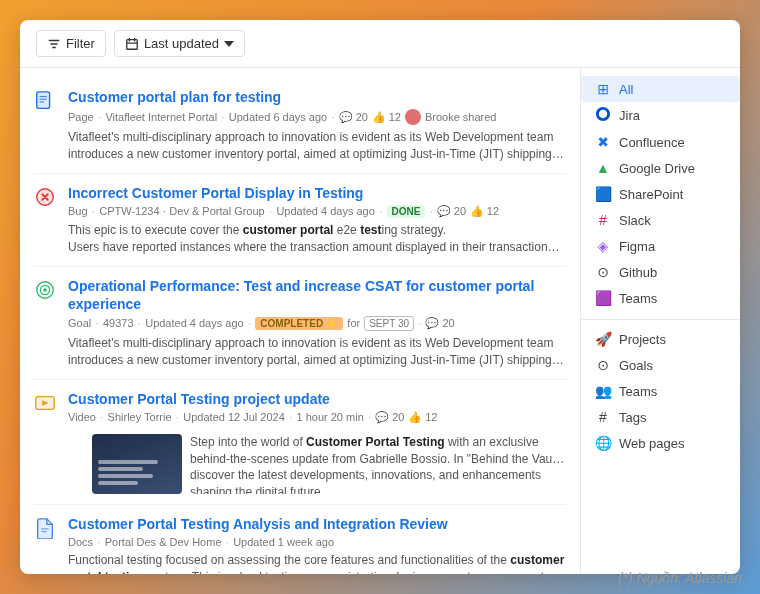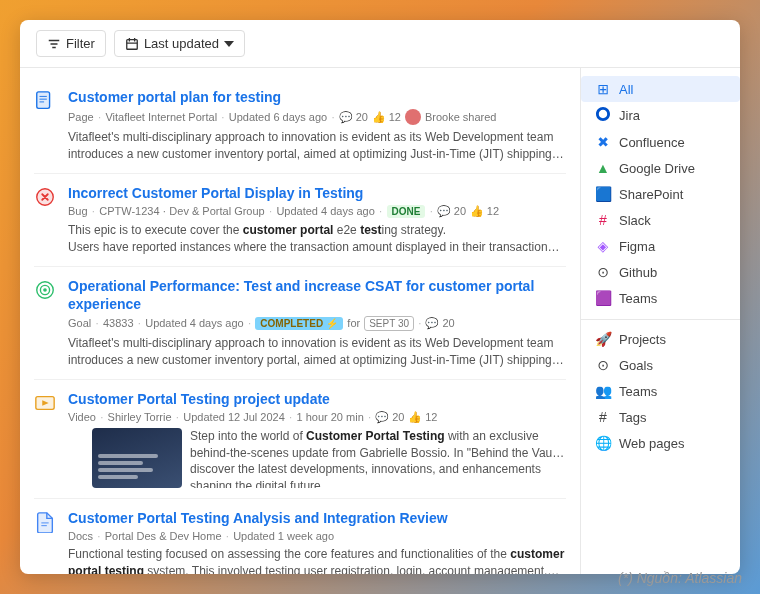--- a/index.html
+++ b/index.html
@@ -83,21 +83,21 @@
       padding: 10px 0;
       border-bottom: 1px solid #f0f0f0;
     }
     .result-icon { flex-shrink: 0; width: 24px; height: 24px; margin-top: 2px; }
     .result-body { flex: 1; min-width: 0; }
     .result-title { font-size: 14px; font-weight: 700; margin-bottom: 3px; line-height: 1.3; }
     .result-title a { text-decoration: none; color: #1a73e8; }
     .result-meta { font-size: 11px; color: #777; margin-bottom: 4px; display: flex; align-items: center; gap: 4px; flex-wrap: wrap; }
     .result-meta .badge { background: #e6f3ff; color: #1a73e8; border-radius: 3px; padding: 1px 5px; font-size: 10px; font-weight: 600; }
     .result-meta .badge-done { background: #e3f9e5; color: #1e7e34; }
-    .result-meta .badge-completed { background: #7dd3fc; color: #856404; }
+    .result-meta .badge-completed { background: #fdba74; color: #856404; }
     .result-desc { font-size: 12px; color: #555; line-height: 1.4; overflow: hidden; display: -webkit-box; -webkit-line-clamp: 2; -webkit-box-orient: vertical; }
     .result-desc strong { font-weight: 700; color: #222; }
     .meta-dot { color: #bbb; }
     .video-thumb {
       width: 90px;
       height: 60px;
       border-radius: 4px;
       overflow: hidden;
       flex-shrink: 0;
       background: #2a3a5c;
@@ -221,21 +221,21 @@
             <circle cx="12" cy="12" r="2" fill="#2dbe6c"></circle>
           </svg>
         </div>
         <div class="result-body">
           <div class="result-title">
             <a href="#">Operational Performance: Test and increase CSAT for <strong>customer portal</strong> experience</a>
           </div>
           <div class="result-meta">
             <span>Goal</span>
             <span class="meta-dot">·</span>
-            <span>43833</span>
+            <span>49373</span>
             <span class="meta-dot">·</span>
             <span>Updated 4 days ago</span>
             <span class="meta-dot">·</span>
             <span class="badge badge-completed">COMPLETED ⚡</span>
             <span>for</span>
             <span style="border:1px solid #bbb;border-radius:3px;padding:1px 4px;font-size:10px;">SEPT 30</span>
             <span class="meta-dot">·</span>
             <span>💬 20</span>
           </div>
           <div class="result-desc">Vitafleet's multi-disciplinary approach to innovation is evident as its Web Development team introduces a new customer inventory portal, aimed at optimizing Just-in-Time (JIT) shipping methods to streamline ope...</div>
@@ -259,21 +259,21 @@
             <span class="meta-dot">·</span>
             <span>Shirley Torrie</span>
             <span class="meta-dot">·</span>
             <span>Updated 12 Jul 2024</span>
             <span class="meta-dot">·</span>
             <span>1 hour 20 min</span>
             <span class="meta-dot">·</span>
             <span>💬 20</span>
             <span>👍 12</span>
           </div>
-          <div style="display:flex;gap:8px;margin-top:4px;padding-left:24px;">
+          <div style="display:flex;gap:8px;margin-top:10px;padding-left:24px;">
             <div class="video-thumb">
               <div class="video-thumb-inner">
                 <div class="video-thumb-lines">
                   <div class="line" style="width:60px;"></div>
                   <div class="line" style="width:45px;"></div>
                   <div class="line" style="width:55px;"></div>
                   <div class="line" style="width:40px;"></div>
                 </div>
               </div>
             </div>

